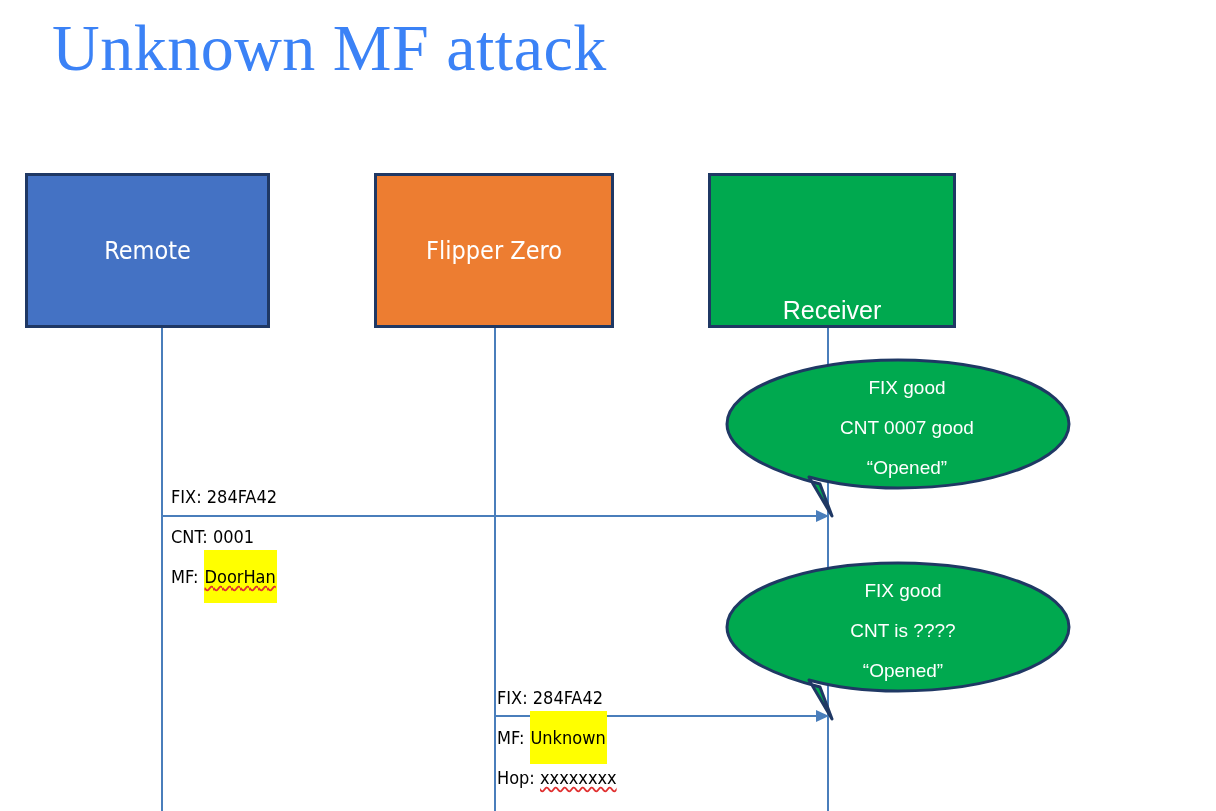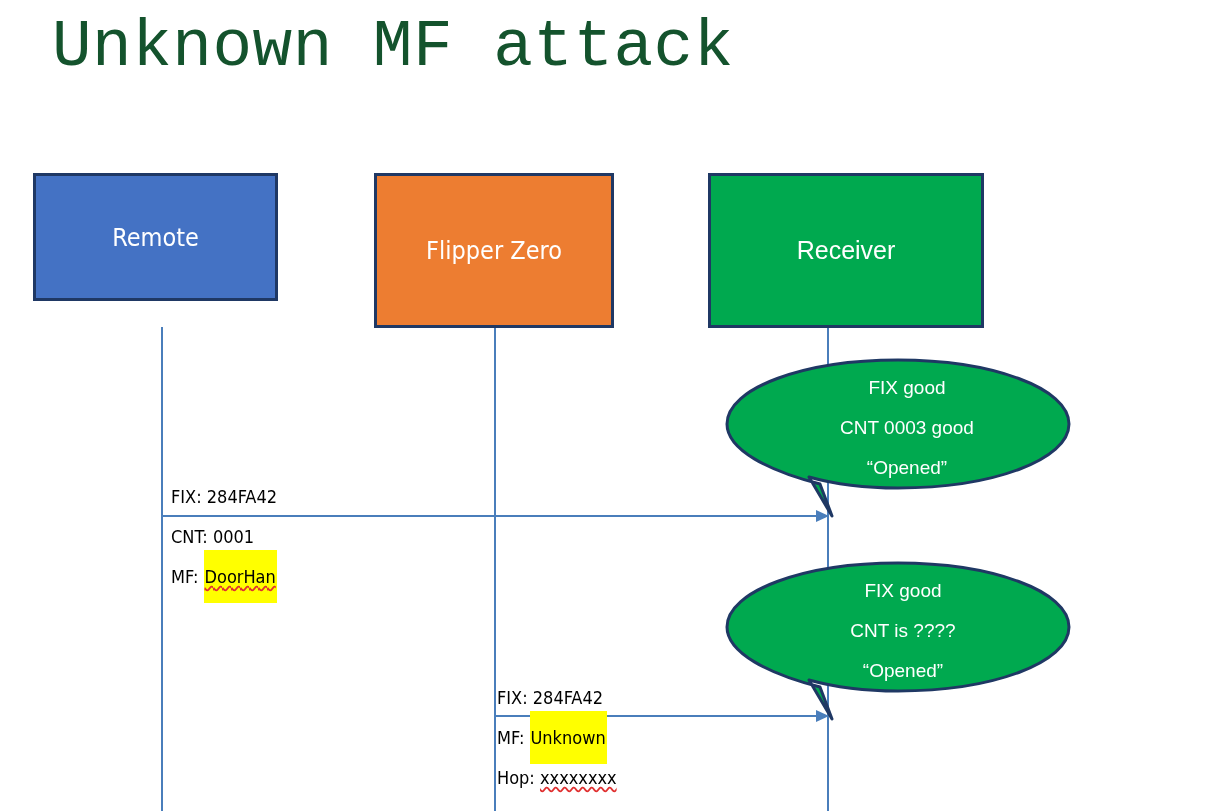--- a/index.html
+++ b/index.html
@@ -14,25 +14,25 @@
     overflow: hidden;
     font-family: "DejaVu Sans", sans-serif;
     -webkit-font-smoothing: antialiased;
   }
 
   
   #slide-title {
     position: absolute;
     left: 52px;
     top: 8px;
-    font-family: Liberation Mono, monospace;
+    font-family: Liberation Serif, serif;
     font-weight: 300;
     font-size: 66px;
     line-height: 80px;
-    color: #14532d;
+    color: #3b82f6;
     letter-spacing: 0.5px;
     white-space: nowrap;
   }
 
   
   .lifeline {
     position: absolute;
     width: 1.6px;
     background: #4a7ebb;
   }
@@ -47,23 +47,23 @@
     box-sizing: border-box;
     display: flex;
     align-items: center;
     justify-content: center;
     color: #ffffff;
     font-size: 25px;
     font-family: "DejaVu Sans Condensed", "DejaVu Sans", sans-serif;
     font-weight: 400;
     z-index: 3;
   }
-  #actor-remote  { left: 33px;  top: 173px; width: 245px; height: 128px; background: #4472c4; }
+  #actor-remote  { left: 25px;  top: 173px; width: 245px; height: 155px; background: #4472c4; }
   #actor-flipper { left: 374px; top: 173px; width: 240px; height: 155px; background: #ed7d31; text-align: center; }
-  #actor-receiver{ left: 708px; top: 173px; width: 276px; height: 155px; background: #00a94f; }
+  #actor-receiver{ left: 708px; top: 173px; width: 248px; height: 155px; background: #00a94f; align-items: flex-end; }
   #actor-receiver .actor-label { font-family: "Liberation Sans", sans-serif; }
 
   
   .msg-arrow {
     position: absolute;
     height: 2px;
     background: #4a7ebb;
     z-index: 2;
   }
   .msg-arrow::after {
@@ -178,21 +178,21 @@
              C 268 2, 345 30, 345 66
              C 345 102, 268 130, 174 130
              C 140 130, 110 126, 85 119
              L 108 158
              L 96 126
              C 45 113, 3 92, 3 66
              C 3 30, 80 2, 174 2 Z" fill="#00A94F" stroke="#1F3864" stroke-width="3" stroke-linejoin="round"></path>
   </svg>
   <div class="callout-text">
     <div>FIX good</div>
-    <div>CNT 0003 good</div>
+    <div>CNT 0007 good</div>
     <div>“Opened”</div>
   </div>
 </div>
 
 <div class="callout" id="callout-2">
   <svg width="348" height="158" viewBox="0 0 348 158">
     <path d="M 174 2
              C 268 2, 345 30, 345 66
              C 345 102, 268 130, 174 130
              C 140 130, 110 126, 85 119

